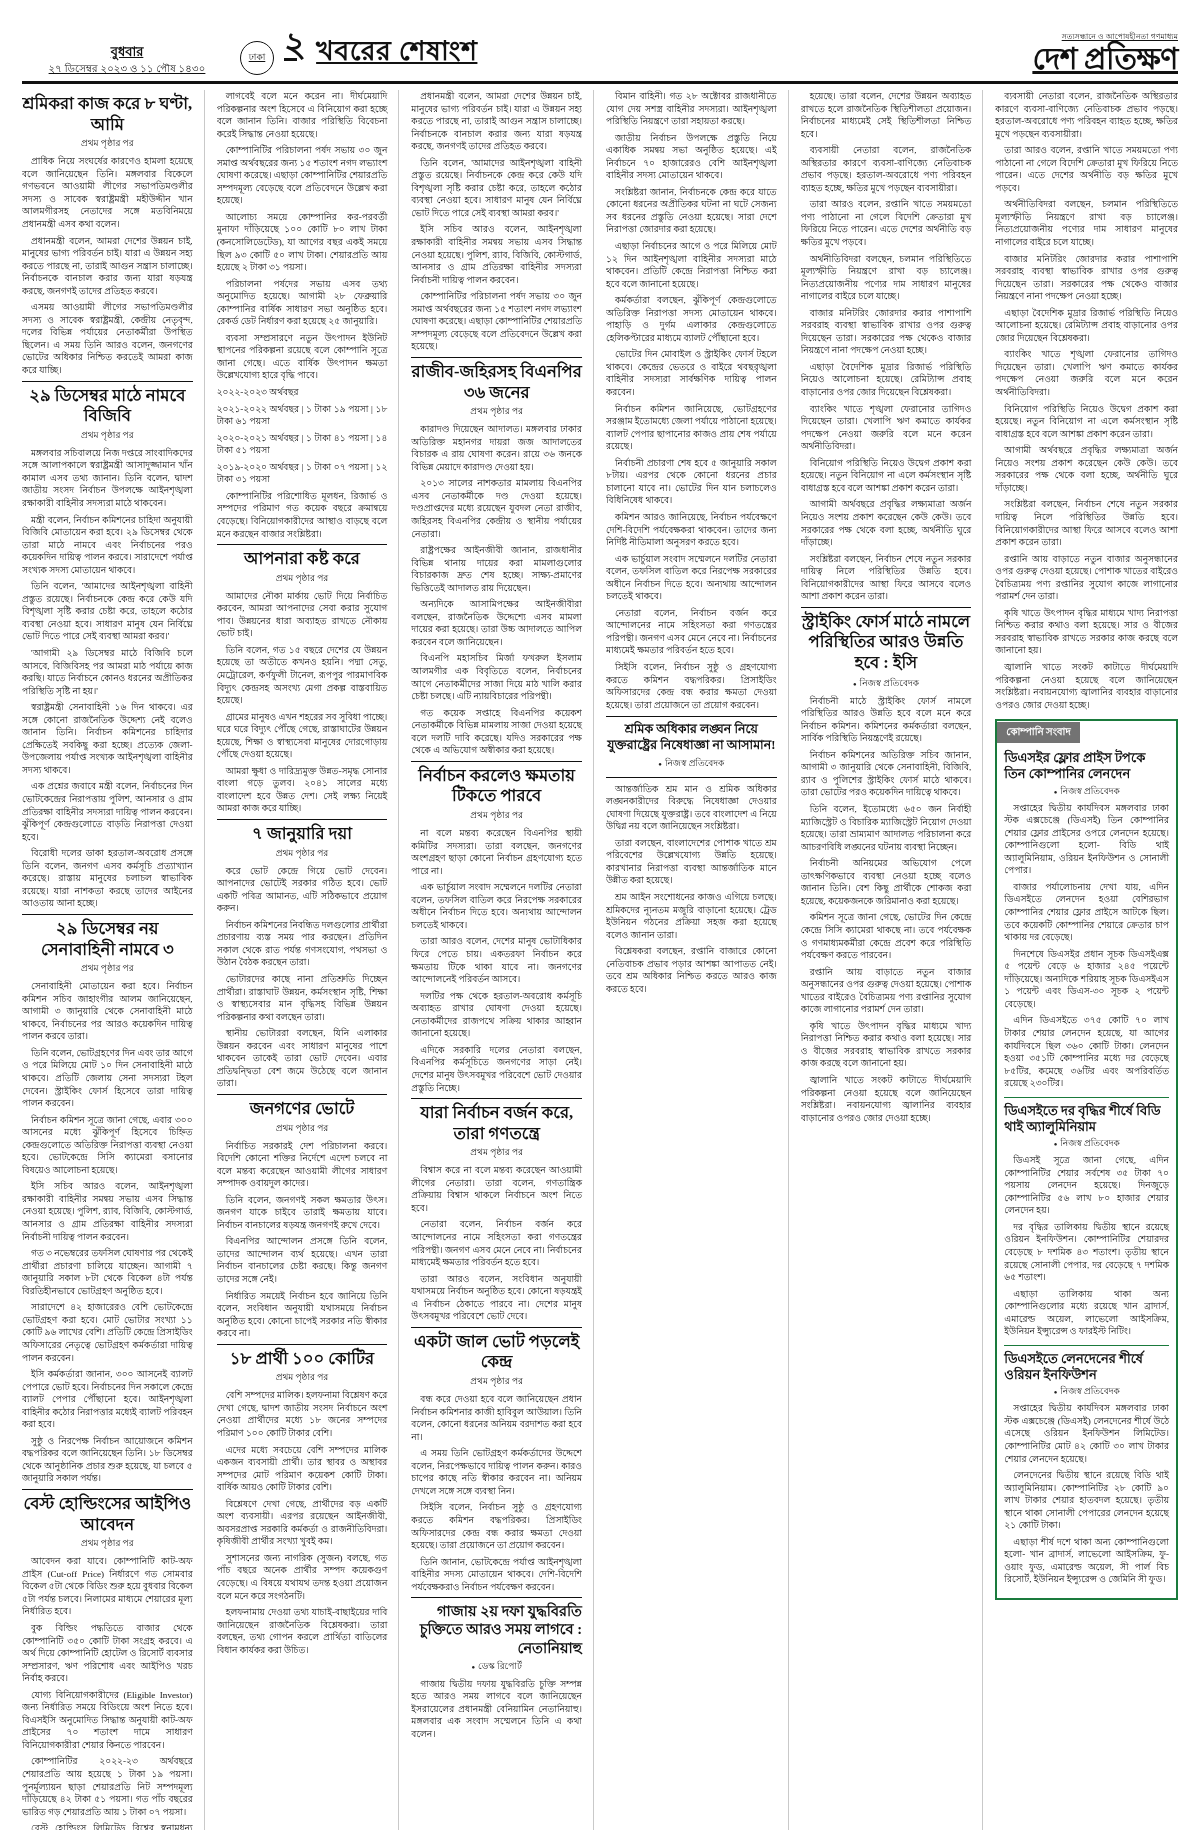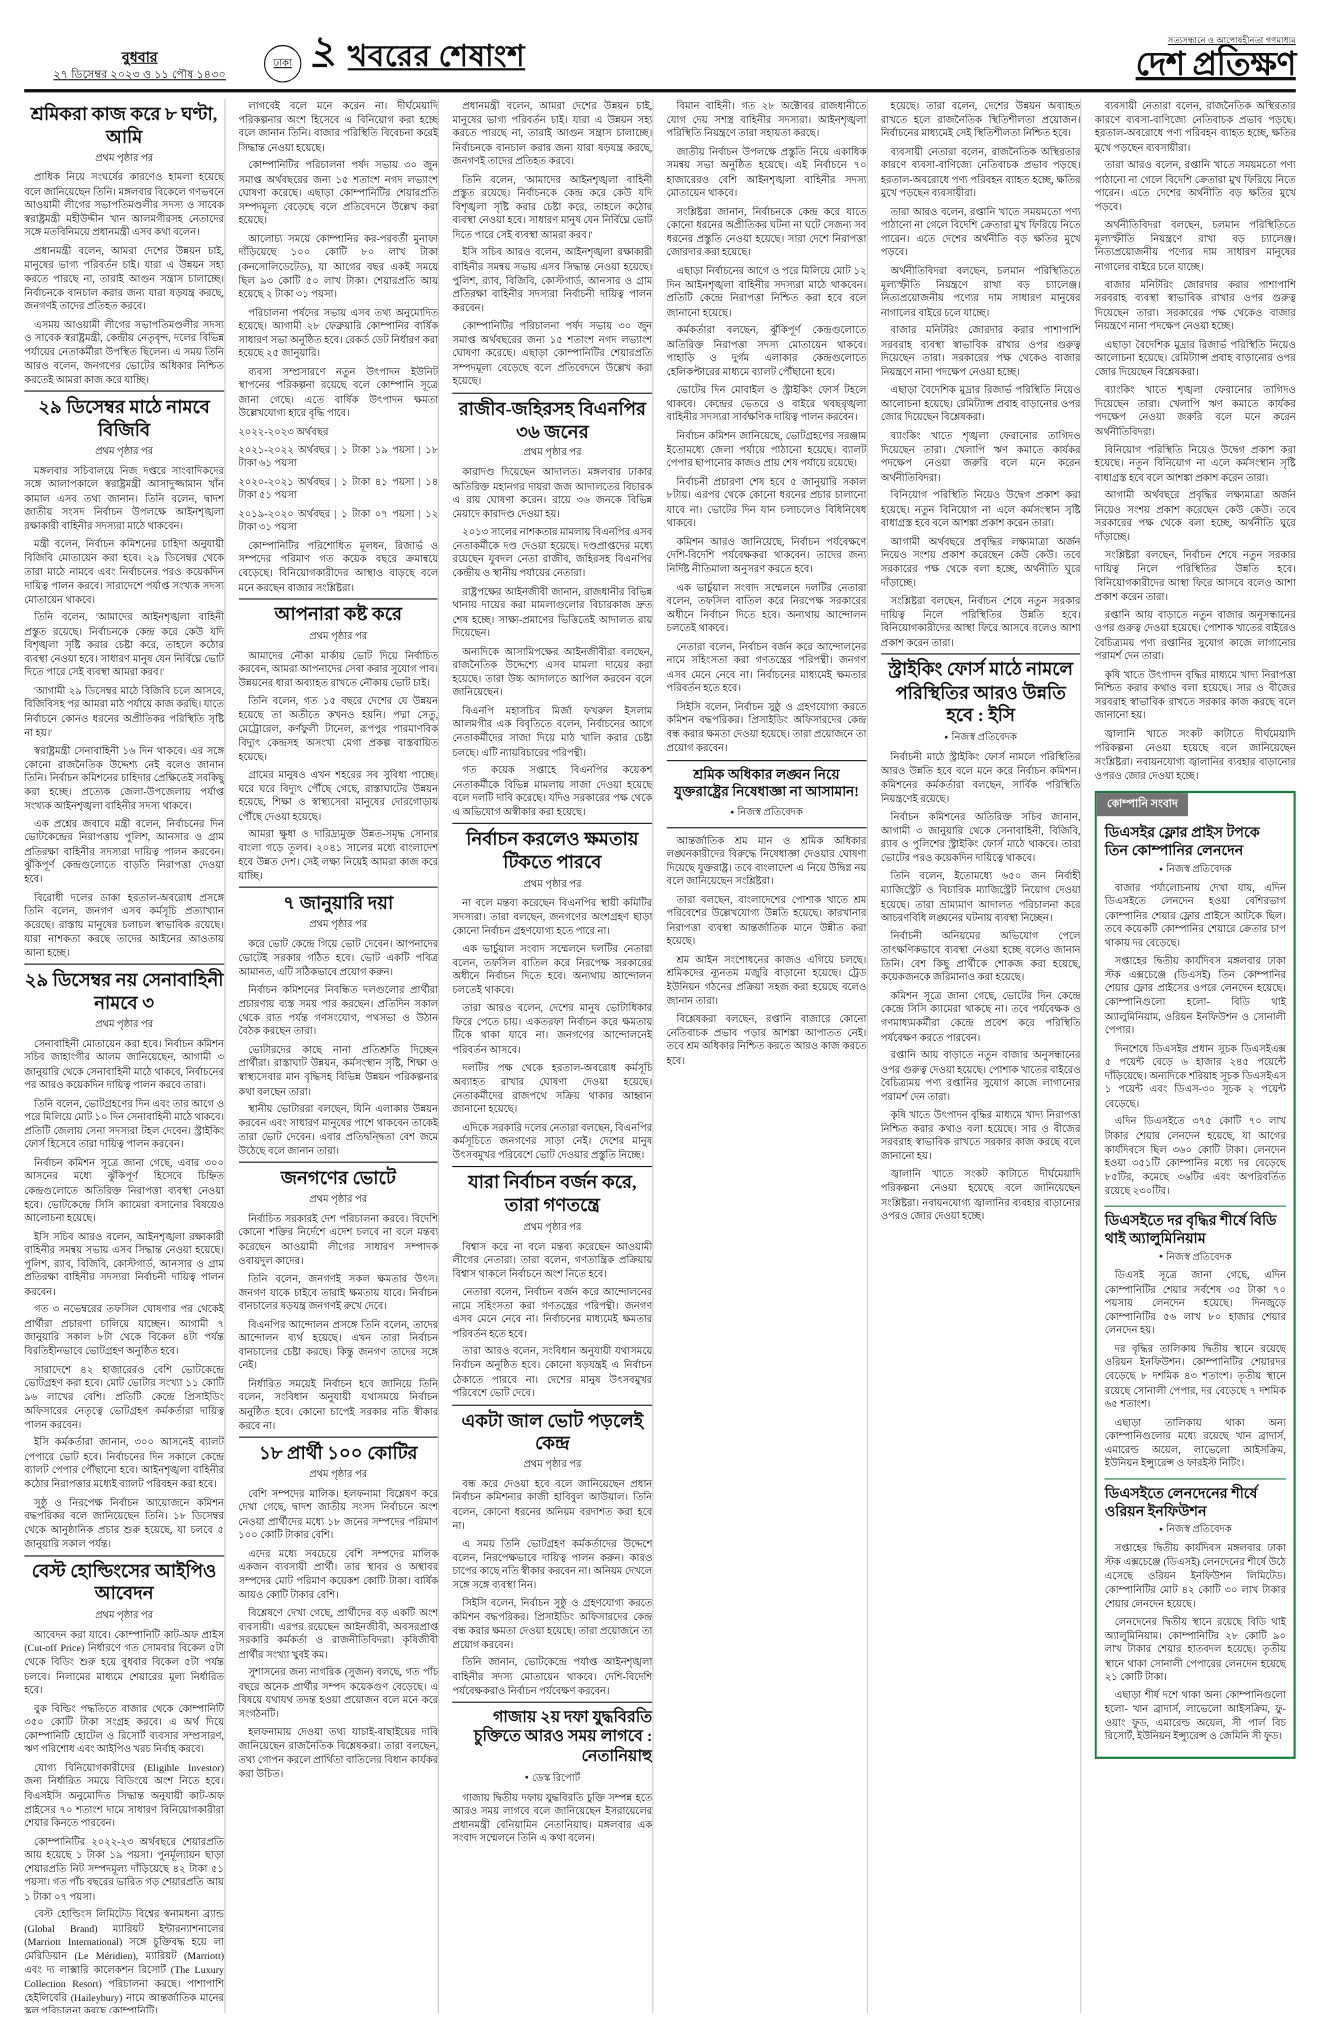--- a/index.html
+++ b/index.html
@@ -85,20 +85,21 @@
   
   .cols {
     display: grid;
     grid-template-columns: repeat(6, 1fr);
     column-gap: 12px;
     height: 1740px;
   }
   .col {
     position: relative;
     border-right: 1px solid #c9c9c9;
+    padding-right: 11px;
     overflow: hidden;
   }
   .col:last-child { border-right: none; padding-right: 0; }
 
   h2.head {
     font-size: 16.5px;
     font-weight: bold;
     line-height: 1.25;
     text-align: center;
     margin: 4px 0 2px 0;
@@ -382,22 +383,22 @@
       <p class="body">আগামী অর্থবছরে প্রবৃদ্ধির লক্ষ্যমাত্রা অর্জন নিয়েও সংশয় প্রকাশ করেছেন কেউ কেউ। তবে সরকারের পক্ষ থেকে বলা হচ্ছে, অর্থনীতি ঘুরে দাঁড়াচ্ছে।</p>
       <p class="body">সংশ্লিষ্টরা বলছেন, নির্বাচন শেষে নতুন সরকার দায়িত্ব নিলে পরিস্থিতির উন্নতি হবে। বিনিয়োগকারীদের আস্থা ফিরে আসবে বলেও আশা প্রকাশ করেন তারা।</p>
       <p class="body">রপ্তানি আয় বাড়াতে নতুন বাজার অনুসন্ধানের ওপর গুরুত্ব দেওয়া হয়েছে। পোশাক খাতের বাইরেও বৈচিত্র্যময় পণ্য রপ্তানির সুযোগ কাজে লাগানোর পরামর্শ দেন তারা।</p>
       <p class="body">কৃষি খাতে উৎপাদন বৃদ্ধির মাধ্যমে খাদ্য নিরাপত্তা নিশ্চিত করার কথাও বলা হয়েছে। সার ও বীজের সরবরাহ স্বাভাবিক রাখতে সরকার কাজ করছে বলে জানানো হয়।</p>
       <p class="body">জ্বালানি খাতে সংকট কাটাতে দীর্ঘমেয়াদি পরিকল্পনা নেওয়া হয়েছে বলে জানিয়েছেন সংশ্লিষ্টরা। নবায়নযোগ্য জ্বালানির ব্যবহার বাড়ানোর ওপরও জোর দেওয়া হচ্ছে।</p>
 
       <div class="company-box">
         <div class="company-tag">কোম্পানি সংবাদ</div>
         <h3>ডিএসইর ফ্লোর প্রাইস টপকে তিন কোম্পানির লেনদেন</h3>
         <div class="byline bullet">নিজস্ব প্রতিবেদক</div>
+        <p class="body">সপ্তাহের দ্বিতীয় কার্যদিবস মঙ্গলবার ঢাকা স্টক এক্সচেঞ্জে (ডিএসই) তিন কোম্পানির শেয়ার ফ্লোর প্রাইসের ওপরে লেনদেন হয়েছে। কোম্পানিগুলো হলো- বিডি থাই অ্যালুমিনিয়াম, ওরিয়ন ইনফিউশন ও সোনালী পেপার।</p>
         <p class="body">বাজার পর্যালোচনায় দেখা যায়, এদিন ডিএসইতে লেনদেন হওয়া বেশিরভাগ কোম্পানির শেয়ার ফ্লোর প্রাইসে আটকে ছিল। তবে কয়েকটি কোম্পানির শেয়ারে ক্রেতার চাপ থাকায় দর বেড়েছে।</p>
-        <p class="body">সপ্তাহের দ্বিতীয় কার্যদিবস মঙ্গলবার ঢাকা স্টক এক্সচেঞ্জে (ডিএসই) তিন কোম্পানির শেয়ার ফ্লোর প্রাইসের ওপরে লেনদেন হয়েছে। কোম্পানিগুলো হলো- বিডি থাই অ্যালুমিনিয়াম, ওরিয়ন ইনফিউশন ও সোনালী পেপার।</p>
         <p class="body">দিনশেষে ডিএসইর প্রধান সূচক ডিএসইএক্স ৫ পয়েন্ট বেড়ে ৬ হাজার ২৪৫ পয়েন্টে দাঁড়িয়েছে। অন্যদিকে শরিয়াহ সূচক ডিএসইএস ১ পয়েন্ট এবং ডিএস-৩০ সূচক ২ পয়েন্ট বেড়েছে।</p>
         <p class="body">এদিন ডিএসইতে ৩৭৫ কোটি ৭০ লাখ টাকার শেয়ার লেনদেন হয়েছে, যা আগের কার্যদিবসে ছিল ৩৬০ কোটি টাকা। লেনদেন হওয়া ৩৫১টি কোম্পানির মধ্যে দর বেড়েছে ৮৫টির, কমেছে ৩৬টির এবং অপরিবর্তিত রয়েছে ২৩০টির।</p>
 
         <div class="company-sep"></div>
 
         <h3>ডিএসইতে দর বৃদ্ধির শীর্ষে বিডি থাই অ্যালুমিনিয়াম</h3>
         <div class="byline bullet">নিজস্ব প্রতিবেদক</div>
         <p class="body">ডিএসই সূত্রে জানা গেছে, এদিন কোম্পানিটির শেয়ার সর্বশেষ ৩৫ টাকা ৭০ পয়সায় লেনদেন হয়েছে। দিনজুড়ে কোম্পানিটির ৫৬ লাখ ৮০ হাজার শেয়ার লেনদেন হয়।</p>
         <p class="body">দর বৃদ্ধির তালিকায় দ্বিতীয় স্থানে রয়েছে ওরিয়ন ইনফিউশন। কোম্পানিটির শেয়ারদর বেড়েছে ৮ দশমিক ৪৩ শতাংশ। তৃতীয় স্থানে রয়েছে সোনালী পেপার, দর বেড়েছে ৭ দশমিক ৬৫ শতাংশ।</p>
         <p class="body">এছাড়া তালিকায় থাকা অন্য কোম্পানিগুলোর মধ্যে রয়েছে খান ব্রাদার্স, এমারেল্ড অয়েল, লাভেলো আইসক্রিম, ইউনিয়ন ইন্স্যুরেন্স ও ফারইস্ট নিটিং।</p>

